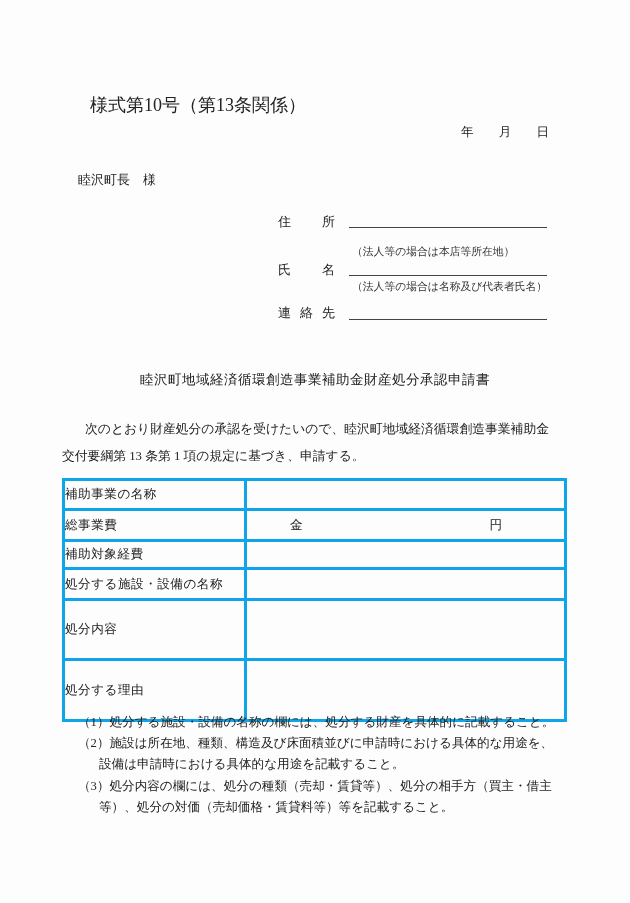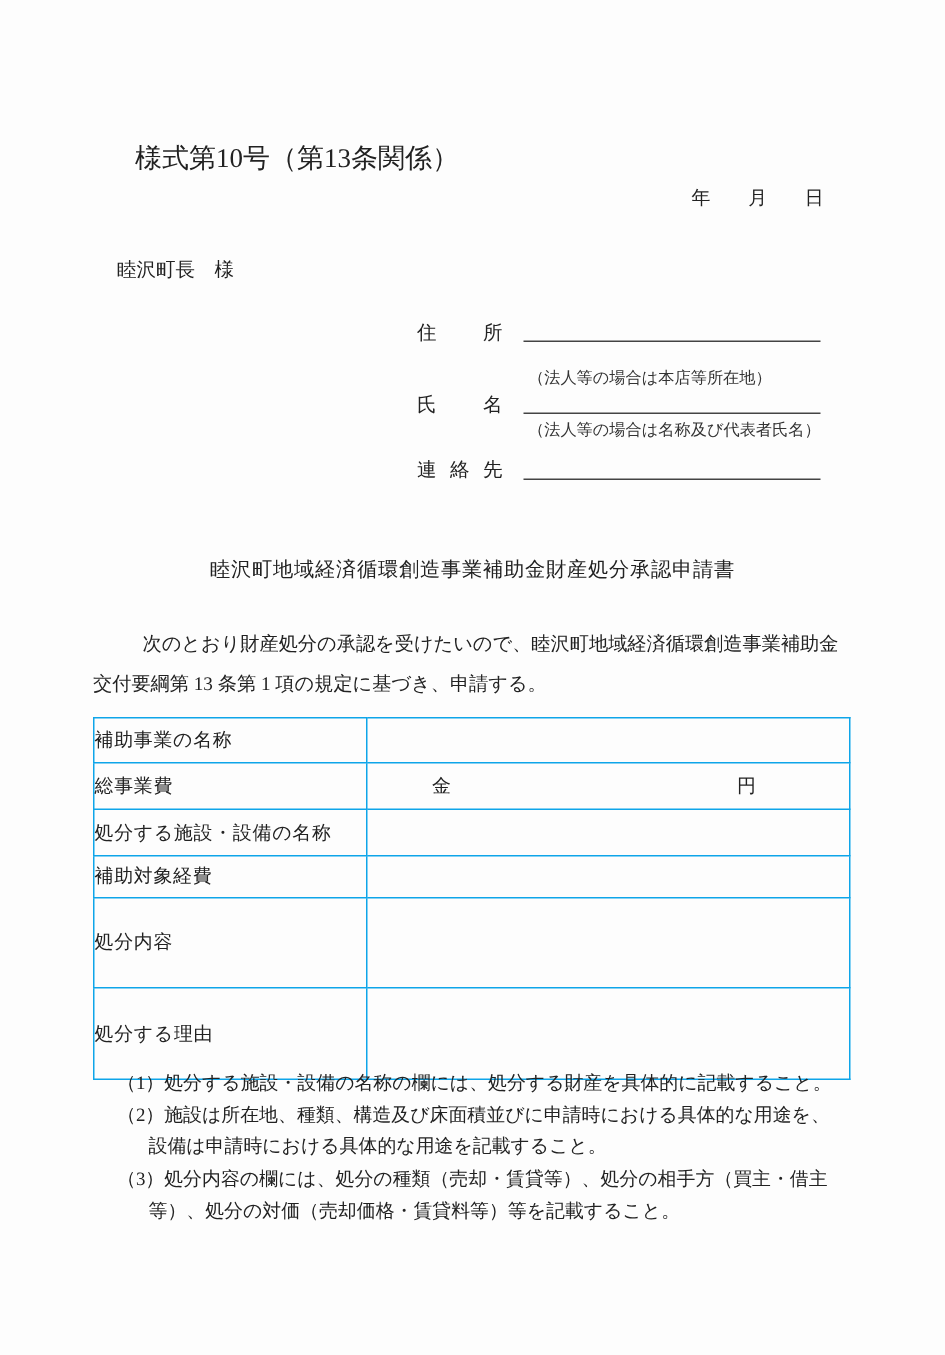--- a/index.html
+++ b/index.html
@@ -42,33 +42,33 @@
   .doc-title {
     position: absolute;
     left: 0; right: 0;
     top: 371px;
     text-align: center;
     font-size: 13.5px;
     letter-spacing: 0.5px;
     white-space: nowrap;
   }
 
-  .body-line1 { left: 85px; top: 421px; font-size: 12.8px; margin-left: 10px; }
+  .body-line1 { left: 85px; top: 421px; font-size: 12.8px; }
   .body-line2 { left: 62px; top: 448px; font-size: 12.8px; }
 
   .app-table {
     position: absolute;
     left: 62px;
     top: 478px;
     width: 505px;
     border-collapse: collapse;
     table-layout: fixed;
   }
   .app-table td {
-    border: 1px solid #0ea5e9;
+    border: 3px solid #0ea5e9;
     font-size: 12.6px;
     padding: 0;
     vertical-align: middle;
   }
   .app-table col.c-label { width: 182px; }
   .label-cell { padding-left: 10px; letter-spacing: 0.5px; }
   .value-cell { }
   .money-wrap {
     display: flex;
     justify-content: space-between;
@@ -126,26 +126,26 @@
     </tr>
     <tr class="r-short">
       <td class="label-cell">総事業費</td>
       <td class="value-cell">
         <div class="money-wrap">
           <span>金</span>
           <span>円</span>
         </div>
       </td>
     </tr>
+    <tr class="r-short" style="height:28px">
+      <td class="label-cell">補助対象経費</td>
+      <td class="value-cell"></td>
+    </tr>
     <tr class="r-short">
       <td class="label-cell">処分する施設・設備の名称</td>
-      <td class="value-cell"></td>
-    </tr>
-    <tr class="r-short" style="height:28px">
-      <td class="label-cell">補助対象経費</td>
       <td class="value-cell"></td>
     </tr>
     <tr class="r-tall">
       <td class="label-cell">処分内容</td>
       <td class="value-cell"></td>
     </tr>
     <tr class="r-tall" style="height:61px">
       <td class="label-cell">処分する理由</td>
       <td class="value-cell"></td>
     </tr>

